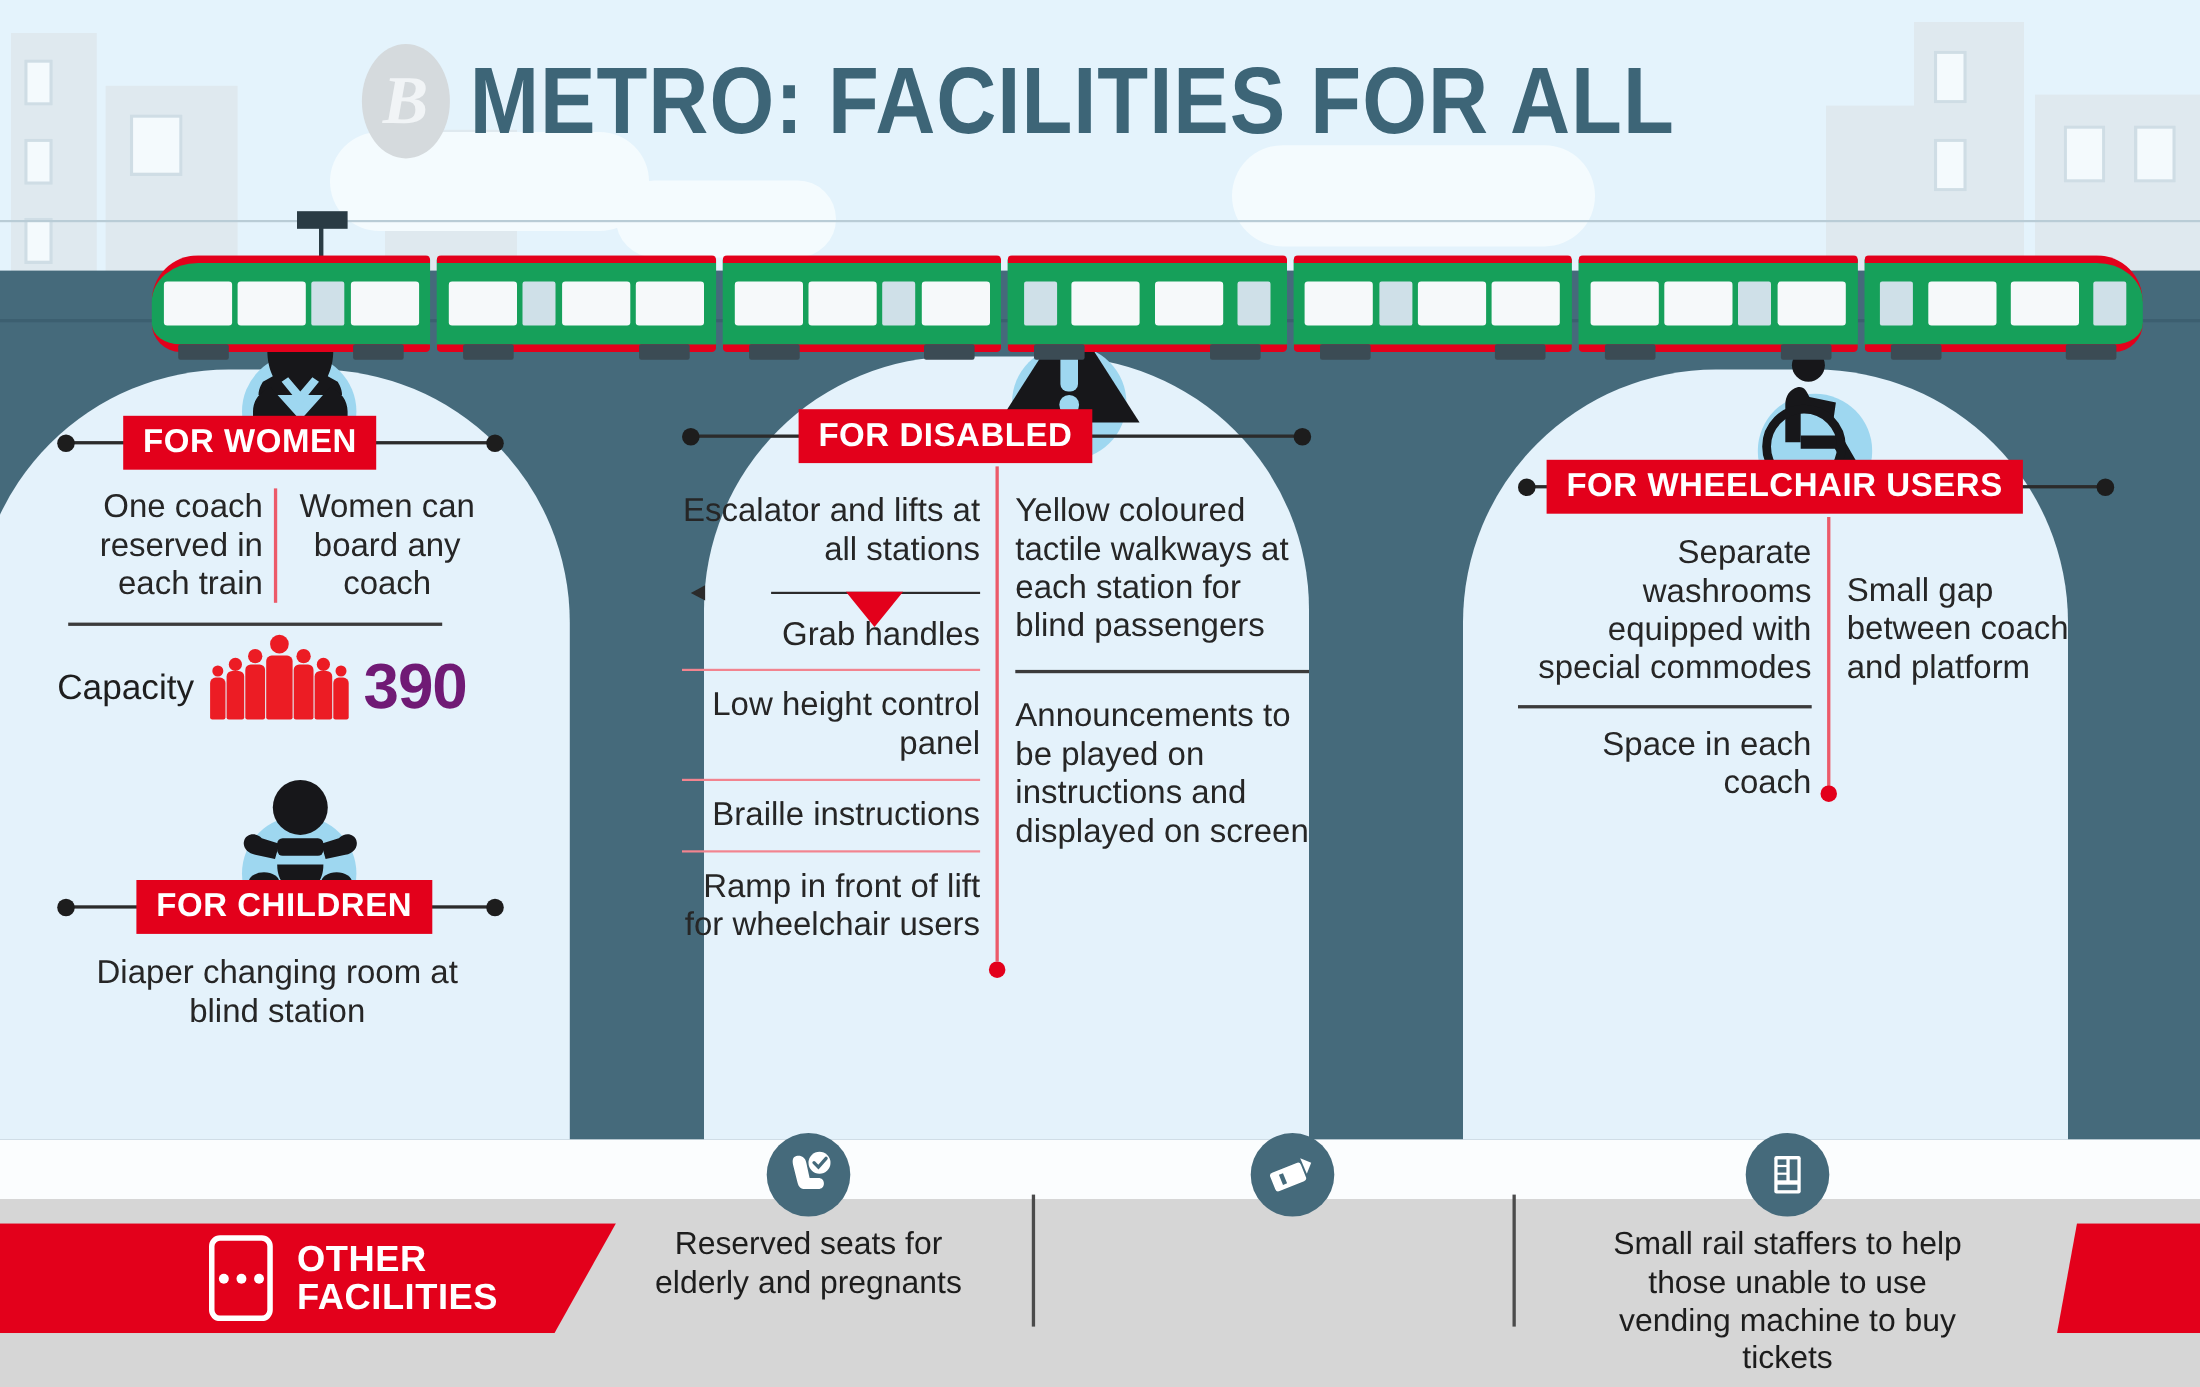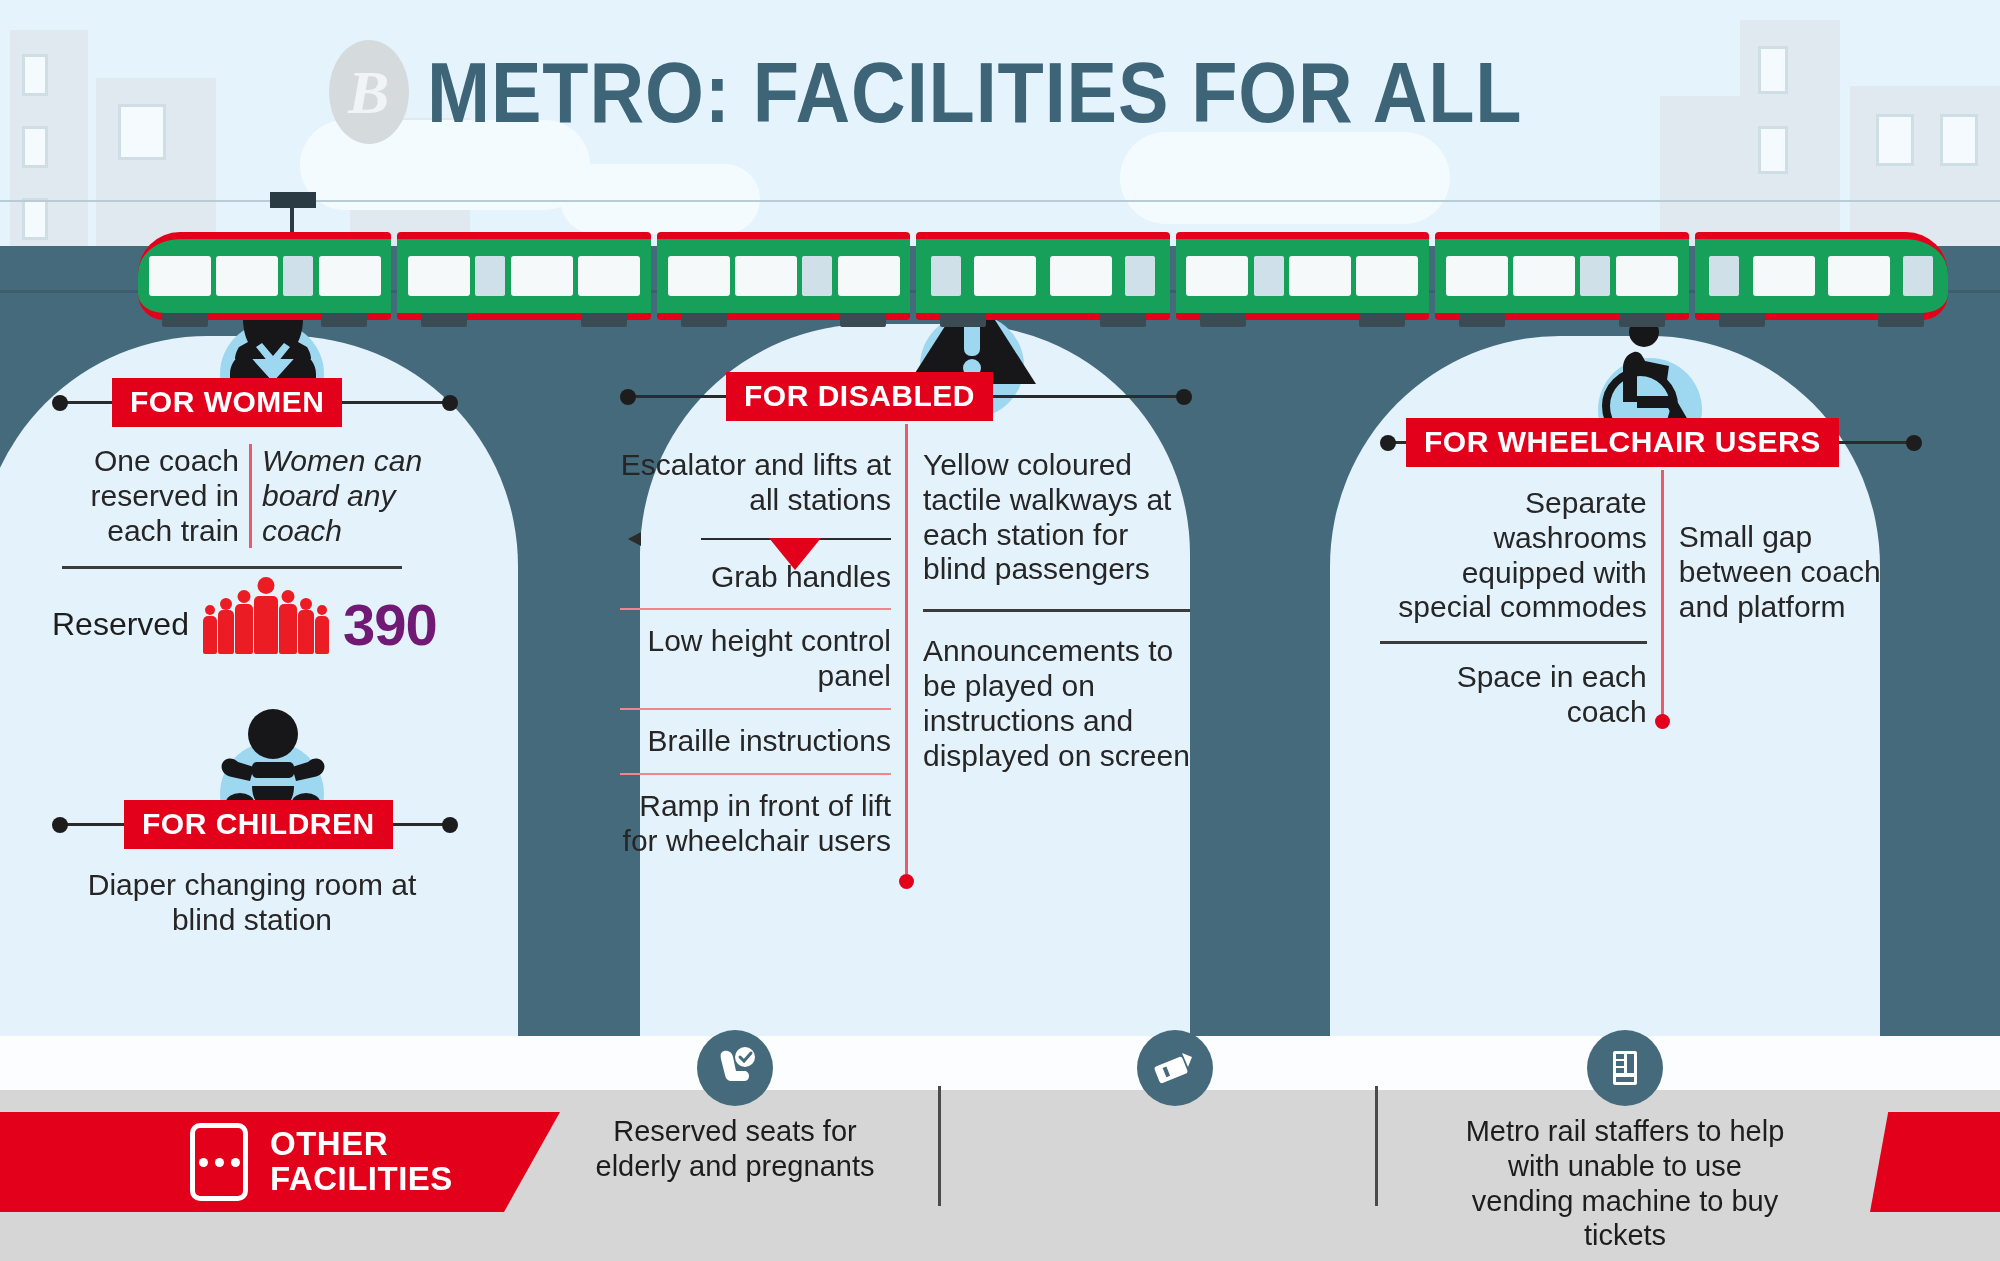--- a/index.html
+++ b/index.html
@@ -121,21 +121,21 @@
   .vline-red { position:absolute; width:3px; background:#ec5a69; }
   .vdot-red { position:absolute; width:15px; height:15px; border-radius:50%; background:#e3001b; }
 
   
   #p-women { left:52px; top:378px; width:400px; }
   #women-icon-c { left:168px; top:-56px; }
   #women-badge-row { position:relative; height:52px; }
   #women-cols { display:flex; margin-top:14px; }
   #women-cols > div { width:50%; padding:0 10px; }
   #women-left { text-align:right; border-right:3px solid #ec5a69; }
-  #women-right { text-align:left;font-style:italic; }
+  #women-right { text-align:center; }
 
   #cap-row { display:flex; align-items:center; gap:14px; margin-top:22px; }
   #cap-label { font-size:32px; color:#1e1e1e; }
   #cap-num { font-family:"Liberation Sans Narrow","Liberation Sans",sans-serif;
              font-size:58px; font-weight:bold; color:#701a75; letter-spacing:-1px; }
   .people { display:flex; align-items:flex-end; gap:1px; }
   .person { position:relative; background:#ec1c24; border-radius:5px 5px 2px 2px; }
   .person::before {
     content:""; position:absolute; left:50%; transform:translateX(-50%);
     border-radius:50%; background:#ec1c24;
@@ -327,21 +327,21 @@
   </div>
 
   <div id="women-cols">
     <div id="women-left" class="body-txt">One coach reserved in each train</div>
     <div id="women-right" class="body-txt">Women can board any coach</div>
   </div>
 
   <div class="hr-dark" style="margin-top:18px;width:340px;margin-left:10px;"></div>
 
   <div id="cap-row">
-    <div id="cap-label">Reserved</div>
+    <div id="cap-label">Capacity</div>
     <div class="people">
       <div class="person" style="width:14px;height:38px;"><span></span><span style="position: absolute; left: 50%; transform: translateX(-50%); top: -11px; width: 10px; height: 10px; border-radius: 50%; background: rgb(236, 28, 36);"></span></div>
       <div class="person" style="width:16px;height:44px;">
           <span style="position: absolute; left: 50%; transform: translateX(-50%); top: -12px; width: 12px; height: 12px; border-radius: 50%; background: rgb(236, 28, 36);"></span>
         </div>
       <div class="person" style="width:18px;height:50px;">
           <span style="position: absolute; left: 50%; transform: translateX(-50%); top: -14px; width: 13px; height: 13px; border-radius: 50%; background: rgb(236, 28, 36);"></span>
         </div>
       <div class="person" style="width:24px;height:58px;">
           <span style="position: absolute; left: 50%; transform: translateX(-50%); top: -19px; width: 17px; height: 17px; border-radius: 50%; background: rgb(236, 28, 36);"></span>
@@ -505,14 +505,14 @@
   <div class="bf-icon">
     <svg width="46" height="46" viewBox="0 0 46 46">
       <rect x="11" y="6" width="24" height="34" rx="2" fill="#fff"></rect>
       <rect x="14" y="9" width="8" height="5" fill="#456a7b"></rect>
       <rect x="14" y="16" width="8" height="5" fill="#456a7b"></rect>
       <rect x="14" y="23" width="8" height="5" fill="#456a7b"></rect>
       <rect x="25" y="9" width="7" height="19" fill="#456a7b"></rect>
       <rect x="14" y="32" width="18" height="5" fill="#456a7b"></rect>
     </svg>
   </div>
-  <div class="bf-text">Metro rail staffers to help with unable to use vending machine to buy tickets</div>
+  <div class="bf-text">Small rail staffers to help those unable to use vending machine to buy tickets</div>
 </div>
 
 </body></html>

